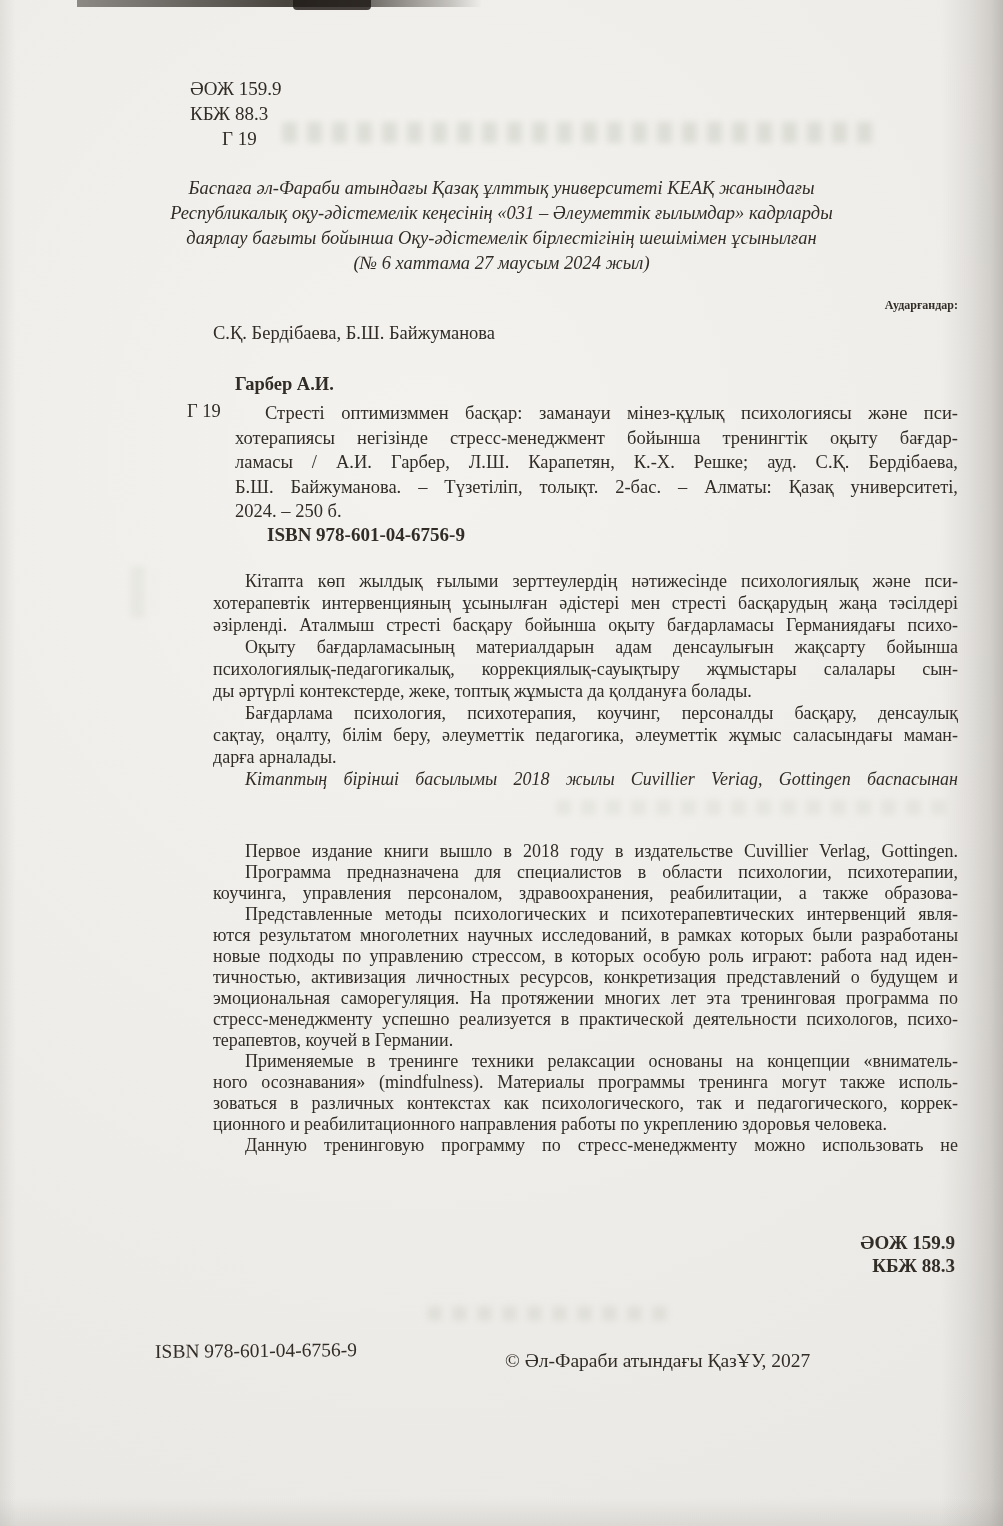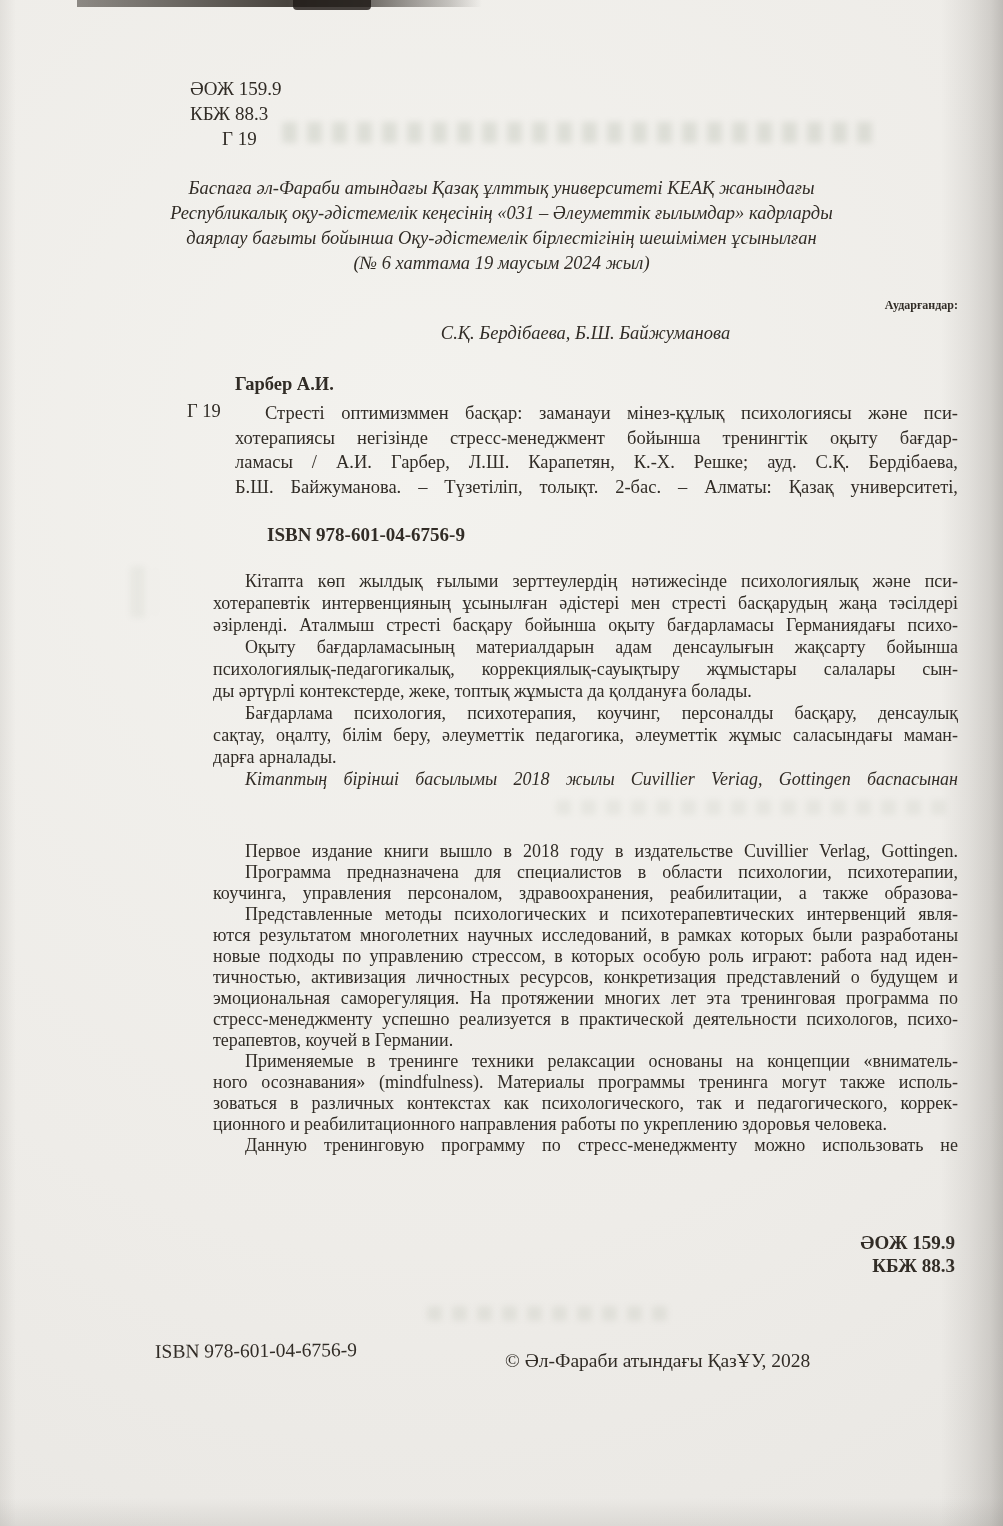--- a/index.html
+++ b/index.html
@@ -55,33 +55,34 @@
   <div class="abs" style="left:190px;top:76px;font-size:19px;line-height:25px;">
     <div>ӘОЖ 159.9</div>
     <div>КБЖ 88.3</div>
     <div style="padding-left:32px;">Г 19</div>
   </div>
 
   <div class="abs lines centered italic" style="left:129px;top:176px;width:745px;font-size:18.5px;line-height:25px;">
       <div class="tline first">Баспаға әл-Фараби атындағы Қазақ ұлттық университеті КЕАҚ жанындағы</div>
       <div class="tline">Республикалық оқу-әдістемелік кеңесінің «031 – Әлеуметтік ғылымдар» кадрларды</div>
       <div class="tline">даярлау бағыты бойынша Оқу-әдістемелік бірлестігінің шешімімен ұсынылған</div>
-      <div class="tline last">(№ 6 хаттама 19 маусым 2024 жыл)</div>
+      <div class="tline last">(№ 6 хаттама 27 маусым 2024 жыл)</div>
     </div>
 
   <div class="abs bold" style="left:213px;top:298px;width:745px;text-align:right;font-size:12px;">Аударғандар:</div>
-  <div class="abs" style="left:213px;top:323px;width:745px;text-align:center;font-size:18.5px;font-style:italic;">С.Қ. Бердібаева, Б.Ш. Байжуманова</div>
+  <div class="abs" style="left:213px;top:323px;width:745px;font-size:18.5px;">С.Қ. Бердібаева, Б.Ш. Байжуманова</div>
 
   <div class="abs bold" style="left:235px;top:374px;font-size:18.5px;">Гарбер А.И.</div>
   <div class="abs" style="left:187px;top:401px;font-size:18.5px;">Г 19</div>
   <div class="abs lines just cat-ind" style="left:235px;top:401px;width:723px;font-size:18.5px;line-height:24.5px;">
       <div class="tline first">Стресті оптимизммен басқар: заманауи мінез-құлық психологиясы және пси-</div>
       <div class="tline">хотерапиясы негізінде стресс-менеджмент бойынша тренингтік оқыту бағдар-</div>
       <div class="tline">ламасы / А.И. Гарбер, Л.Ш. Карапетян, К.-Х. Решке; ауд. С.Қ. Бердібаева,</div>
       <div class="tline">Б.Ш. Байжуманова. – Түзетіліп, толықт. 2-бас. – Алматы: Қазақ университеті,</div>
+      <div class="tline last">2024. – 250 б.</div>
     </div>
   <div class="abs bold" style="left:267px;top:524px;font-size:19px;">ISBN 978-601-04-6756-9</div>
 
   <div class="abs" style="left:213px;top:570px;width:745px;font-size:18px;line-height:22px;">
     <div class="lines just ind">
         <div class="tline first">Кітапта көп жылдық ғылыми зерттеулердің нәтижесінде психологиялық және пси-</div>
         <div class="tline">хотерапевтік интервенцияның ұсынылған әдістері мен стресті басқарудың жаңа тәсілдері</div>
         <div class="tline">әзірленді. Аталмыш стресті басқару бойынша оқыту бағдарламасы Германиядағы психо-</div>
       </div>
     <div class="lines just ind">
@@ -127,18 +128,18 @@
       </div>
   </div>
 
   <div class="abs bold" style="left:700px;top:1231px;width:255px;text-align:right;font-size:19px;line-height:23px;">
     <div>ӘОЖ 159.9</div>
     <div>КБЖ 88.3</div>
   </div>
 
   <div class="abs" style="left:155px;top:1340px;font-size:19.5px;transform:rotate(-0.5deg);">ISBN 978-601-04-6756-9</div>
   <div class="abs" style="left:505px;top:1349px;font-size:19.5px;line-height:23px;">
-    <div>© Әл-Фараби атындағы ҚазҰУ, 2028</div>
+    <div>© Әл-Фараби атындағы ҚазҰУ, 2027</div>
   </div>
 
   <div class="abs edge-right"></div>
 
 </div>
 
 </body></html>

